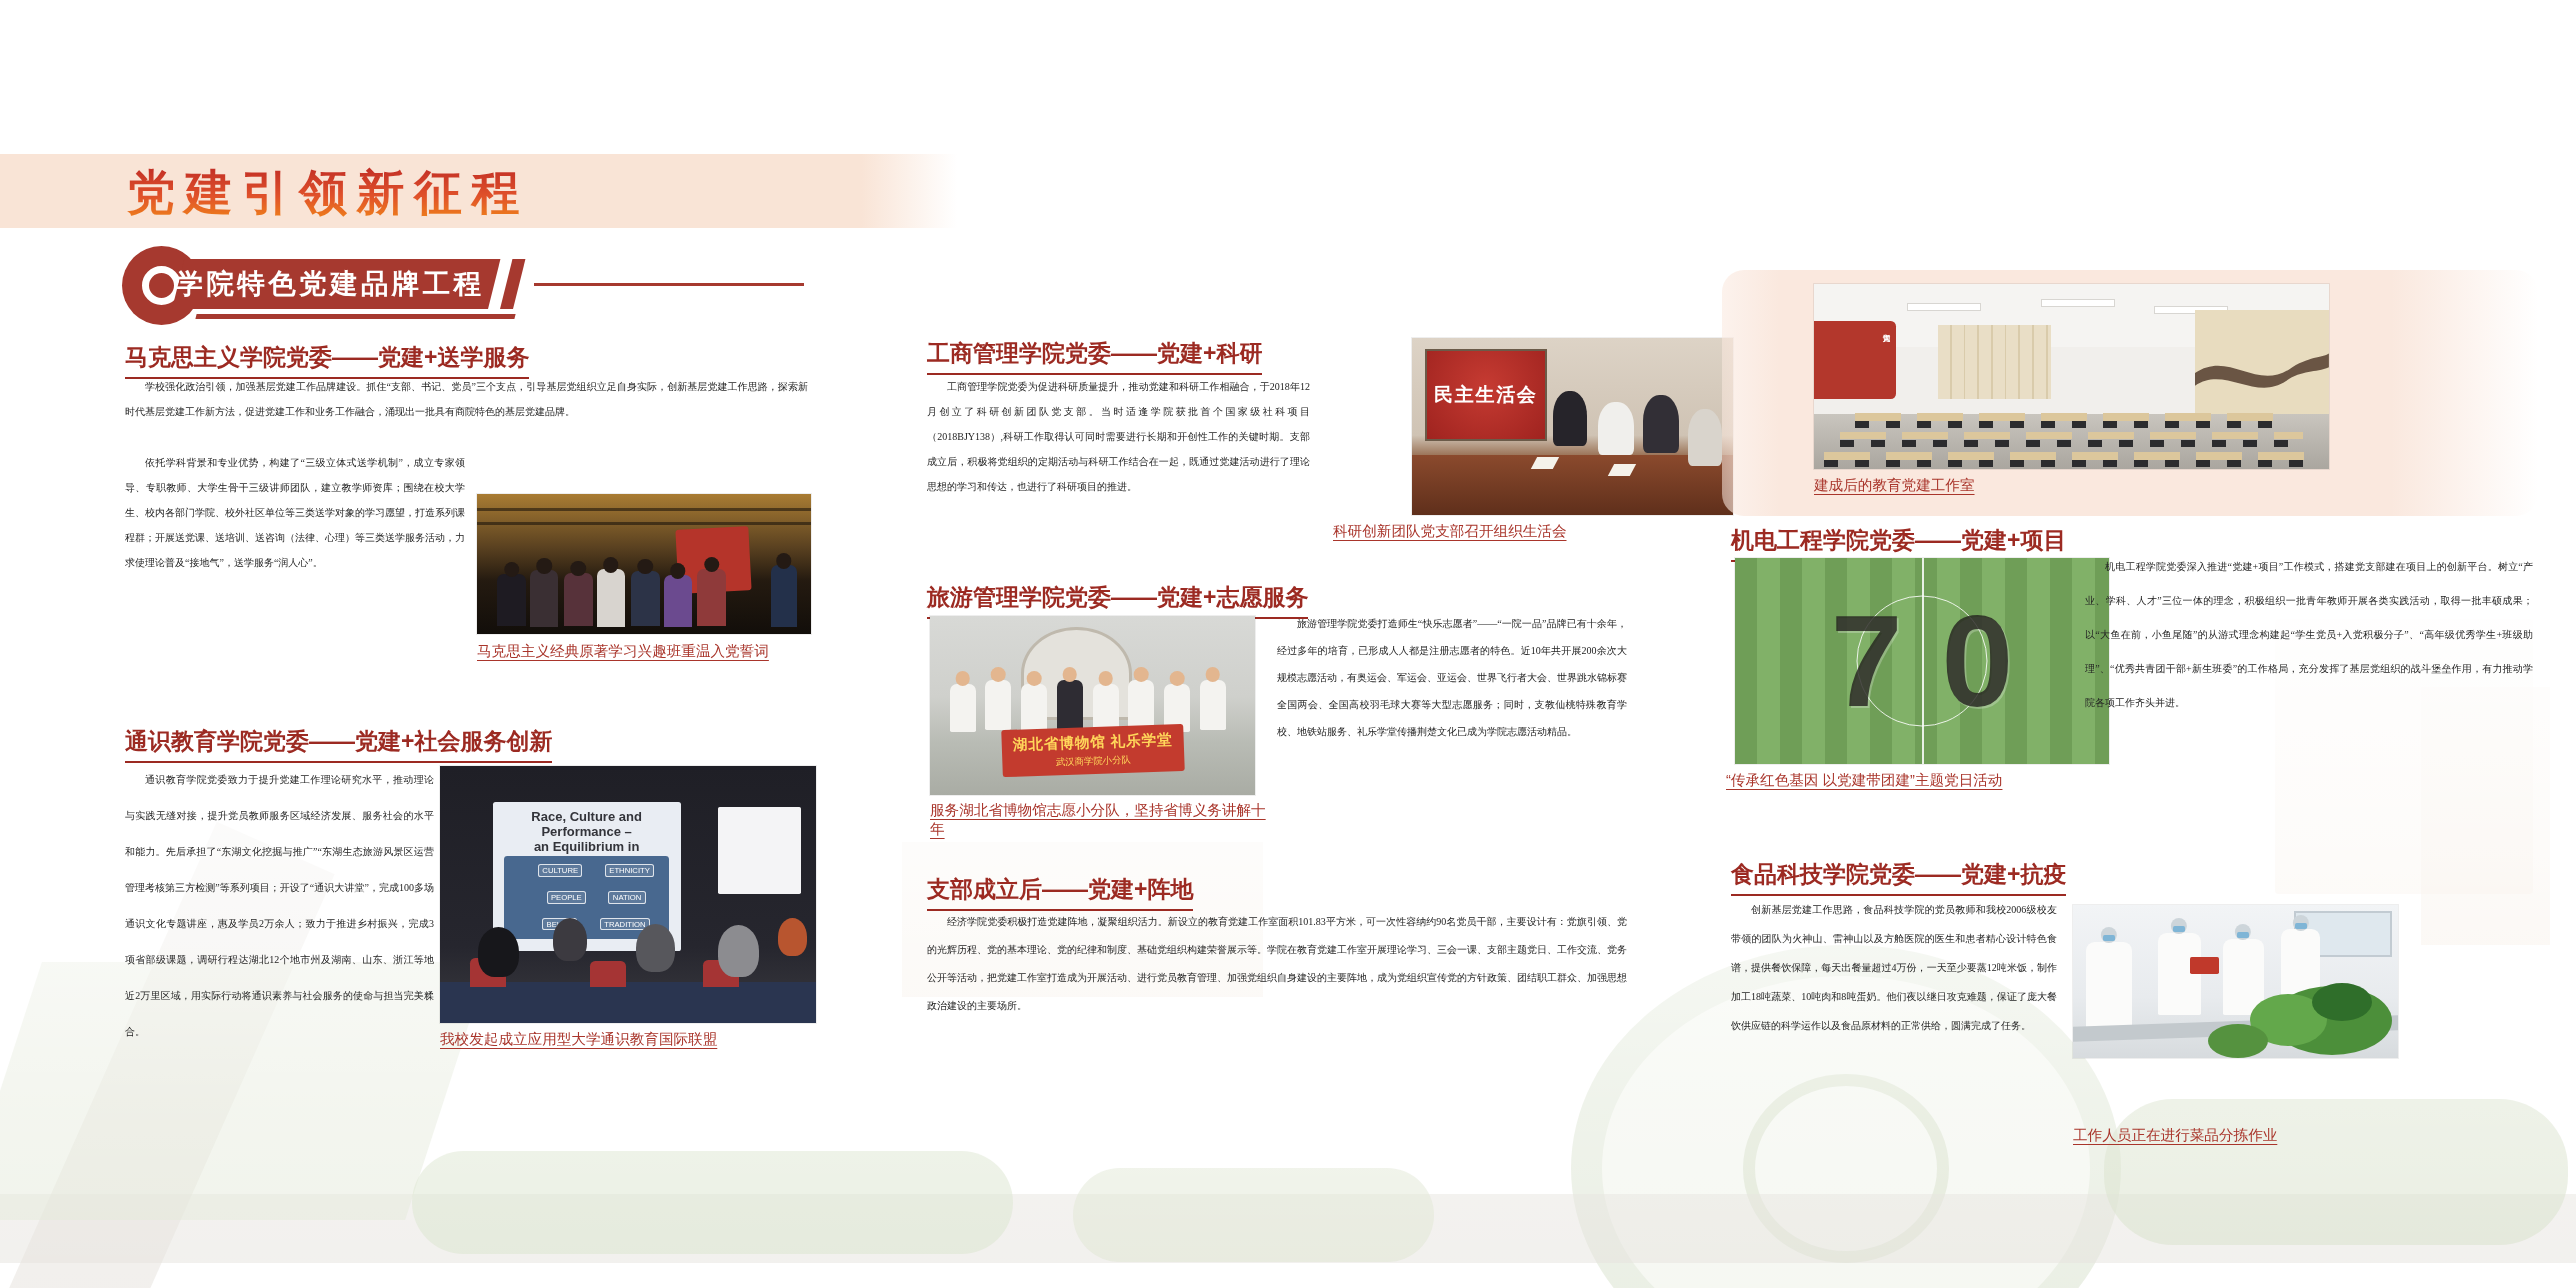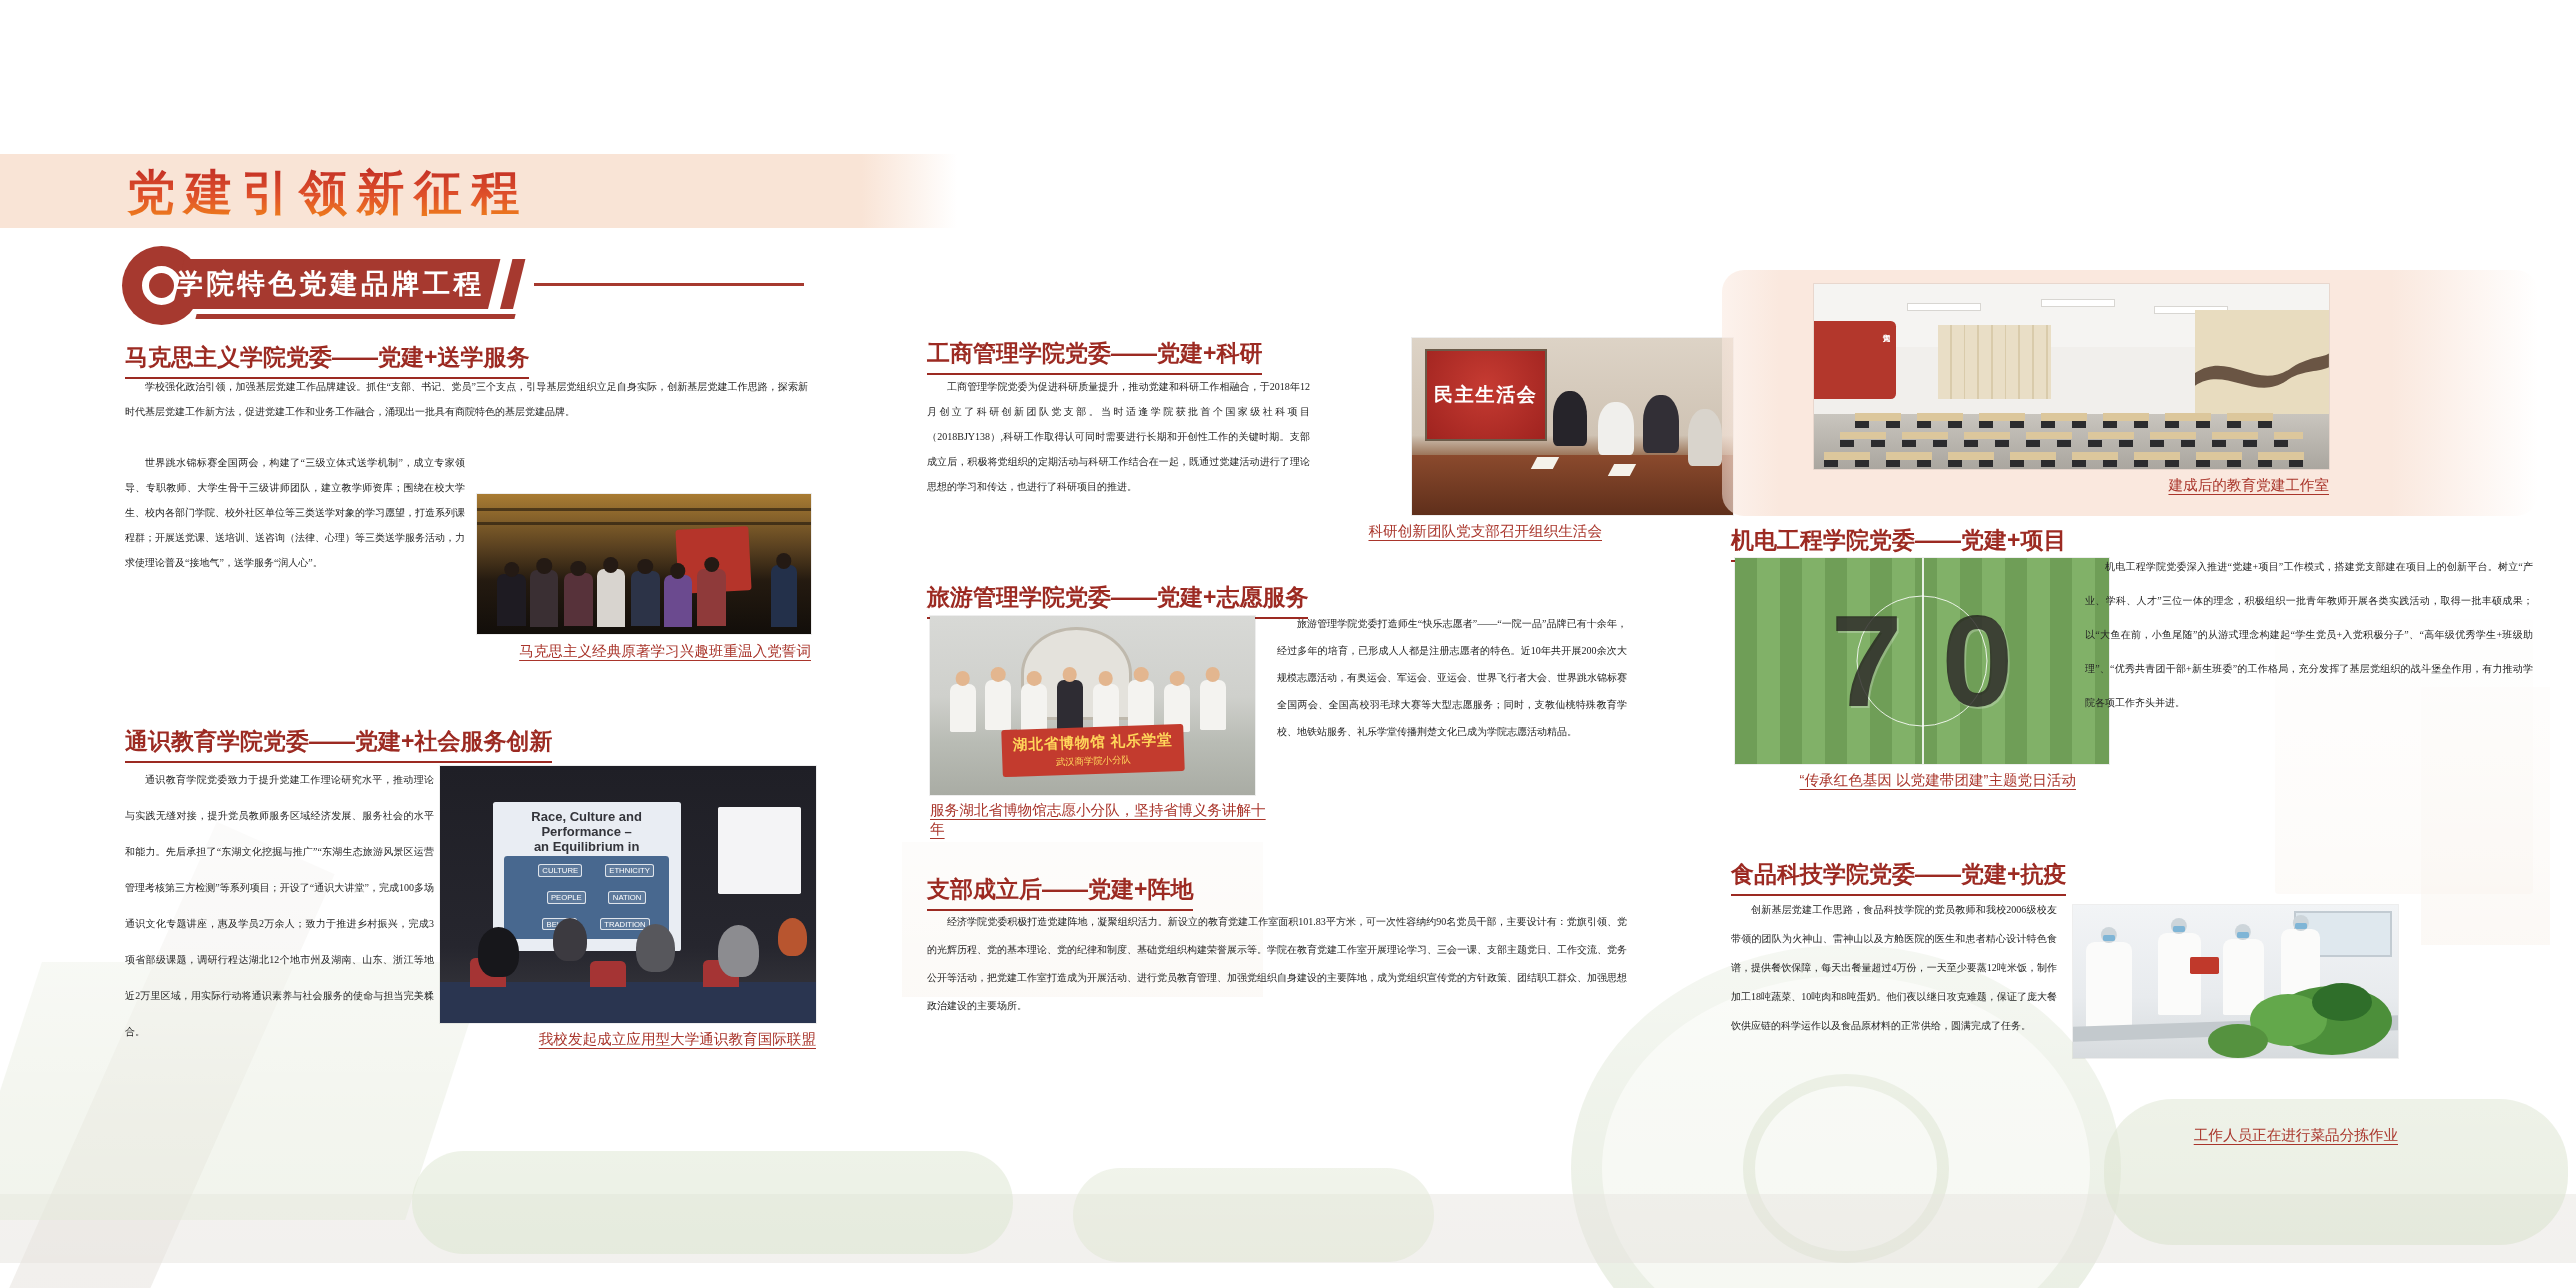--- a/index.html
+++ b/index.html
@@ -22,21 +22,21 @@
   .badge-tip{left:500px;top:259px;width:13px;height:50px;background:#a6392f;transform:skewX(-14deg);transform-origin:bottom left;}
   .badge-underline{left:196px;top:314px;width:319px;height:5.2px;background:#a6392f;transform:skewX(-14deg);}
   .badge-label{left:172px;top:259px;width:316px;height:50px;display:flex;align-items:center;justify-content:center;
     color:#ffffff;font-family:"Liberation Sans",sans-serif;font-weight:bold;font-size:27.5px;letter-spacing:3.4px;}
   .badge-line{left:534px;top:283px;width:270px;height:2.6px;background:#a6392f;}
   
   .sec-heading{font-family:"Liberation Sans",sans-serif;font-weight:bold;font-size:23px;color:#9c2a22;
     display:inline-block;border-bottom:2.6px solid #9c2a22;padding-bottom:4.3px;white-space:nowrap;}
   .body-text{font-size:10px;color:#232323;text-align:justify;text-indent:2em;}
   .caption{font-family:"Liberation Sans",sans-serif;font-size:14.6px;color:#a9352b;
-    text-decoration:underline;text-underline-offset:4.3px;text-align:right;}
+    text-decoration:underline;text-underline-offset:4.3px;text-align:left;}
   .caption.left{text-align:left;}
   
   .photo{overflow:hidden;box-shadow:0 0 0 0.9px rgba(0,0,0,0.08);}
   
   .p1{background:linear-gradient(180deg,#a97c33 0%,#5a4120 38%,#241a10 62%,#120e0a 100%);}
   .p1 .flag{position:absolute;right:18%;top:24%;width:22%;height:46%;background:#b5342a;border-radius:3.4px;transform:rotate(-3deg);}
   .p1 .track{position:absolute;left:0;top:8%;width:100%;height:2.6px;background:rgba(20,15,10,.55);}
   .person{position:absolute;border-radius:6.9px 6.9px 0 0;}
   .person::before{content:"";position:absolute;left:50%;top:-12px;transform:translateX(-50%);
     width:15.5px;height:15.5px;border-radius:50%;background:#241a14;}
@@ -132,21 +132,21 @@
 <div class="abs badge-circle"></div>
 <div class="abs badge-ring"></div>
 <div class="abs badge-underline"></div>
 <div class="abs badge-ribbon"></div>
 <div class="abs badge-tip"></div>
 <div class="abs badge-label">学院特色党建品牌工程</div>
 <div class="abs badge-line"></div>
 
 <div class="abs sec-heading" style="left:125px;top:342px;">马克思主义学院党委——党建+送学服务</div>
 <div class="abs body-text" style="left:125px;top:374px;width:683px;line-height:25px;">学校强化政治引领，加强基层党建工作品牌建设。抓住“支部、书记、党员”三个支点，引导基层党组织立足自身实际，创新基层党建工作思路，探索新时代基层党建工作新方法，促进党建工作和业务工作融合，涌现出一批具有商院特色的基层党建品牌。</div>
-<div class="abs body-text" style="left:125px;top:450px;width:340px;line-height:25px;">世界跳水锦标赛全国两会，构建了“三级立体式送学机制”，成立专家领导、专职教师、大学生骨干三级讲师团队，建立教学师资库；围绕在校大学生、校内各部门学院、校外社区单位等三类送学对象的学习愿望，打造系列课程群；开展送党课、送培训、送咨询（法律、心理）等三类送学服务活动，力求使理论普及“接地气”，送学服务“润人心”。</div>
+<div class="abs body-text" style="left:125px;top:450px;width:340px;line-height:25px;">依托学科背景和专业优势，构建了“三级立体式送学机制”，成立专家领导、专职教师、大学生骨干三级讲师团队，建立教学师资库；围绕在校大学生、校内各部门学院、校外社区单位等三类送学对象的学习愿望，打造系列课程群；开展送党课、送培训、送咨询（法律、心理）等三类送学服务活动，力求使理论普及“接地气”，送学服务“润人心”。</div>
 
 <div class="abs photo p1" style="left:477px;top:494px;width:334px;height:140px;">
   <div class="track" style="top:10%;"></div>
   <div class="track" style="top:20%;"></div>
   <div class="flag"></div>
   <div class="person" style="left:6%;bottom:6%;width:29px;height:52px;background:#1e1b22;"></div>
   <div class="person" style="left:16%;bottom:5%;width:27.5px;height:57px;background:#3a2f33;"></div>
   <div class="person" style="left:26%;bottom:6%;width:29px;height:53px;background:#57323a;"></div>
   <div class="person" style="left:36%;bottom:5%;width:27.5px;height:58px;background:#d8d4cf;"></div>
   <div class="person" style="left:46%;bottom:6%;width:29px;height:55px;background:#2c3347;"></div>

